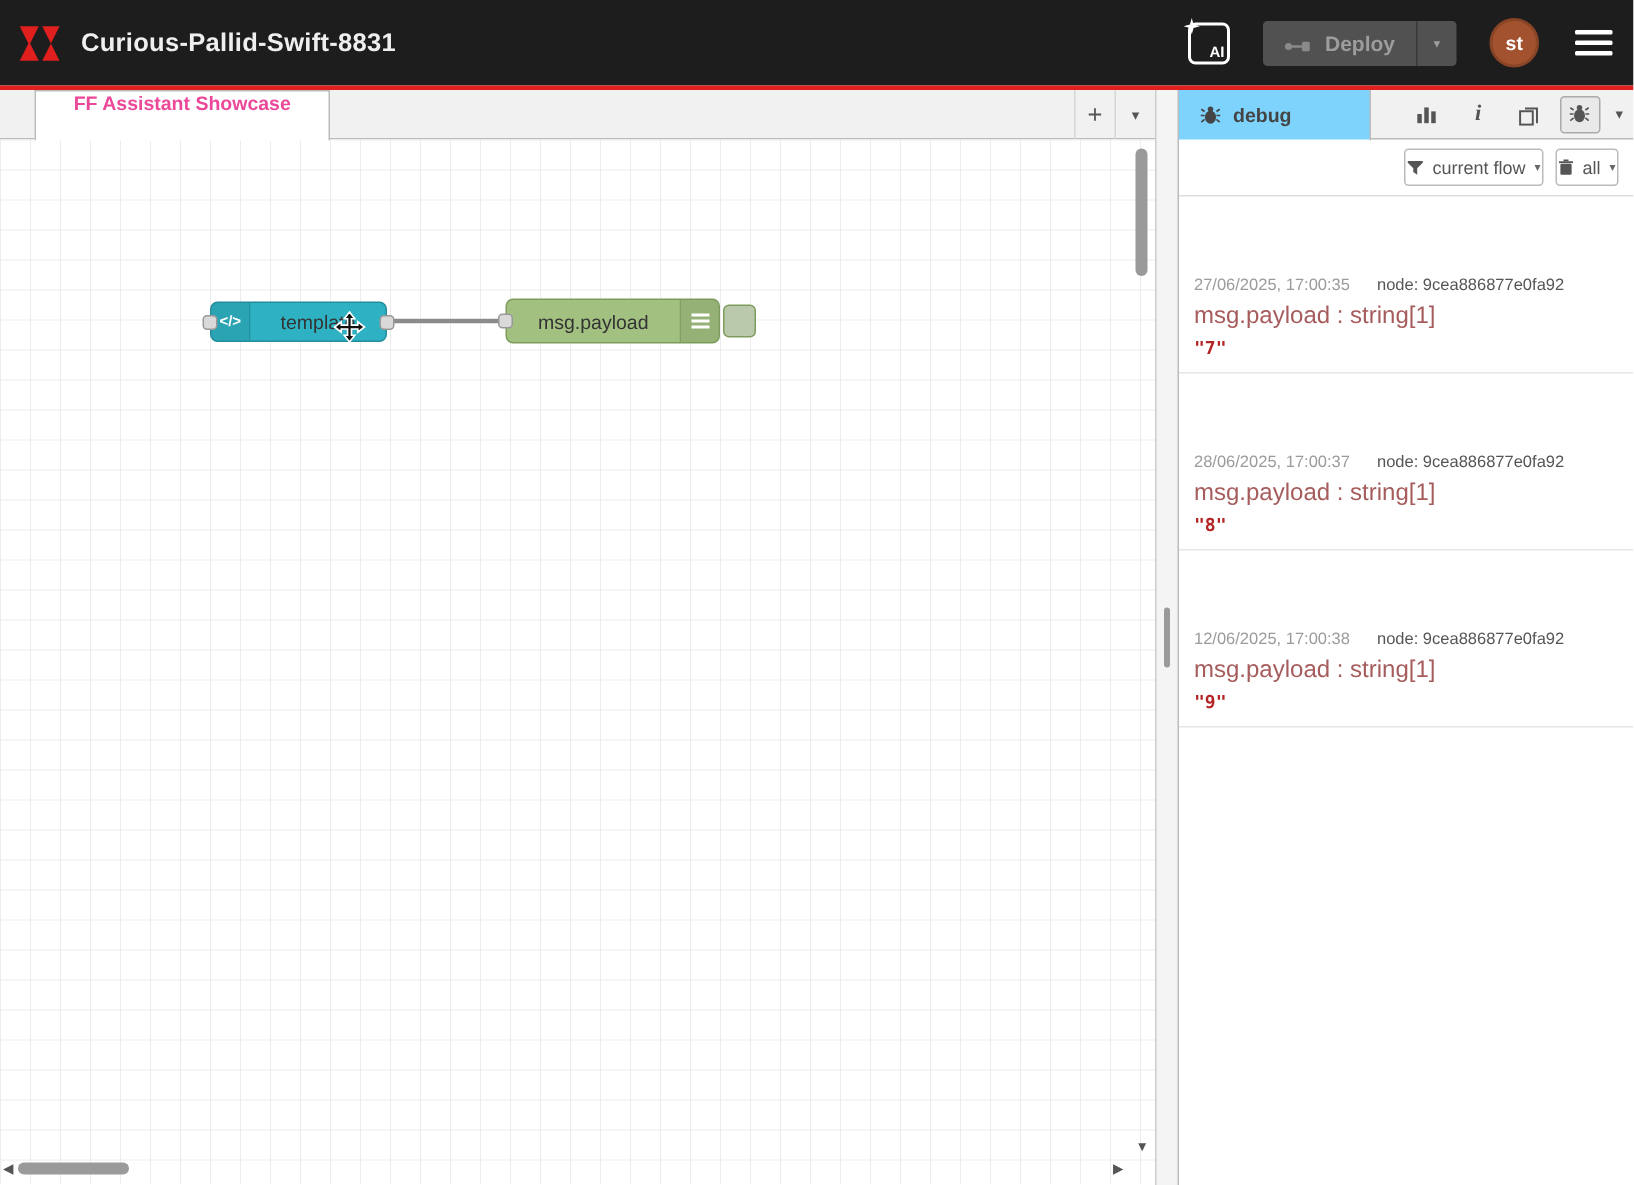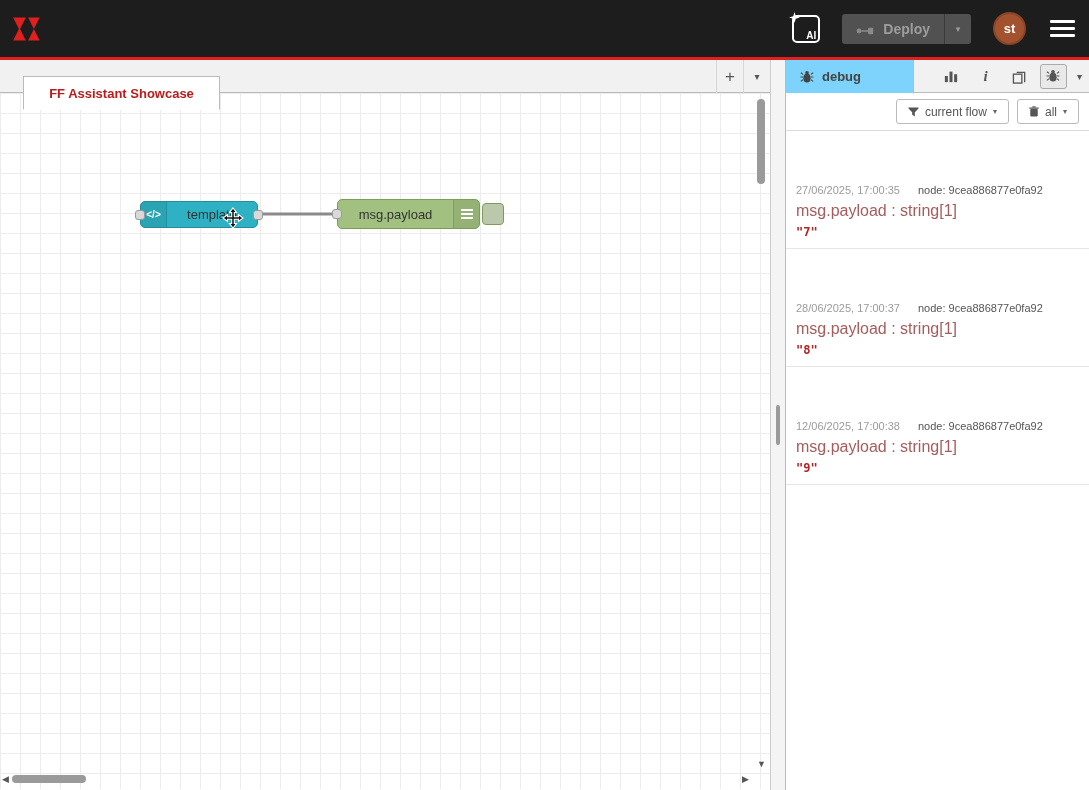--- a/index.html
+++ b/index.html
@@ -40,22 +40,22 @@
 
   
   .main { display:flex; height:730px; }
   .workspace { width:770px; flex:none; display:flex; flex-direction:column; }
 
   
   .flow-tabbar { height:33px; background:#f1f1f1; border-bottom:1px solid #bbb; display:flex; position:relative; }
   .flow-tab {
     margin-left:23px; width:197px; height:34px; background:#fff;
     border:1px solid #bbb; border-bottom:1px solid #fff; position:relative; z-index:2;
-    display:flex; align-items:center; justify-content:center;
-    font-size:13px; font-weight:600; color:#b91c1c; cursor:pointer;margin-top:16px;
+    display:flex; justify-content:center;
+    font-size:13px; font-weight:600; color:#ec4899; cursor:pointer;
   }
   .tab-actions { margin-left:auto; display:flex; height:33px; }
   .tab-btn { width:27px; display:flex; align-items:center; justify-content:center;
     border-left:1px solid #d6d6d6; color:#555; font-size:17px; cursor:pointer; }
   .tab-btn.caret { font-size:10px; }
 
   
   .canvas {
     position:relative; width:770px; height:696px; overflow:hidden; background:#fff;
     background-image:
@@ -110,21 +110,21 @@
     font-size:13px; font-weight:bold; color:#444; cursor:pointer;
   }
   .side-icons { margin-left:auto; display:flex; align-items:center; gap:7px; padding-right:7px; }
   .side-icon-btn { width:27px; height:25px; display:flex; align-items:center; justify-content:center;
     color:#555; border-radius:3px; cursor:pointer; }
   .side-icon-btn.active { border:1px solid #aaa; background:#e9e9e9; }
   .side-caret { color:#555; font-size:10px; margin-left:3px; cursor:pointer; }
   .info-glyph { font-family:"Liberation Serif", serif; font-weight:bold; font-style:italic; font-size:15px; }
 
   .debug-toolbar { height:37px; display:flex; justify-content:flex-end; align-items:center; gap:8px; padding-right:10px; background:#fff; }
-  .filter-btn { display:inline-flex; align-items:center; gap:6px; height:25px; padding:0 11px;
+  .filter-btn { display:inline-flex; align-items:center; gap:6px; height:25px; padding:0 1px;
     background:#fff; border:1px solid #bbb; border-radius:3px; font-size:12px; color:#555;
     font-family:inherit; cursor:pointer; }
   .mini-caret { font-size:8px; color:#666; }
 
   .messages { flex:1; overflow:hidden; border-top:1px solid #ddd; }
   .msg { padding:7px 10px 9px; border-bottom:1px solid #e6e6e6; }
   .msg-meta { display:flex; gap:18px; font-size:11px;margin-top:46px; }
   .msg-time { color:#9b9b9b; }
   .msg-node { color:#555; }
   .msg-prop { margin-top:6px; font-size:16px; color:var(--debug-property,#a65c5c); }
@@ -170,20 +170,21 @@
       <path d="M5 0 L6.1 3.9 L10 5 L6.1 6.1 L5 10 L3.9 6.1 L0 5 L3.9 3.9 Z" fill="currentColor"></path>
     </symbol>
   </defs>
 </svg>
 
 <header class="app-header">
   <svg class="logo" viewBox="0 0 26 22">
     <path d="M1 1 H12 L7 11 L12 21 H1 L6 11 Z" fill="var(--accent-red,#e01f1f)"></path>
     <path d="M14 1 H24 L19 11 L24 21 H14 L19 11 Z" fill="var(--accent-red,#e01f1f)"></path>
   </svg>
+  <span class="app-title">Curious-Pallid-Swift-8831</span>
 
   <div class="header-right">
     <div class="ai-btn">
       <svg class="ai-star" width="11" height="11" style="color:#fff">
           <use href="#i-star"></use>
         </svg>
       <span class="ai-text">AI</span>
     </div>
 
     <div class="deploy-btn">

